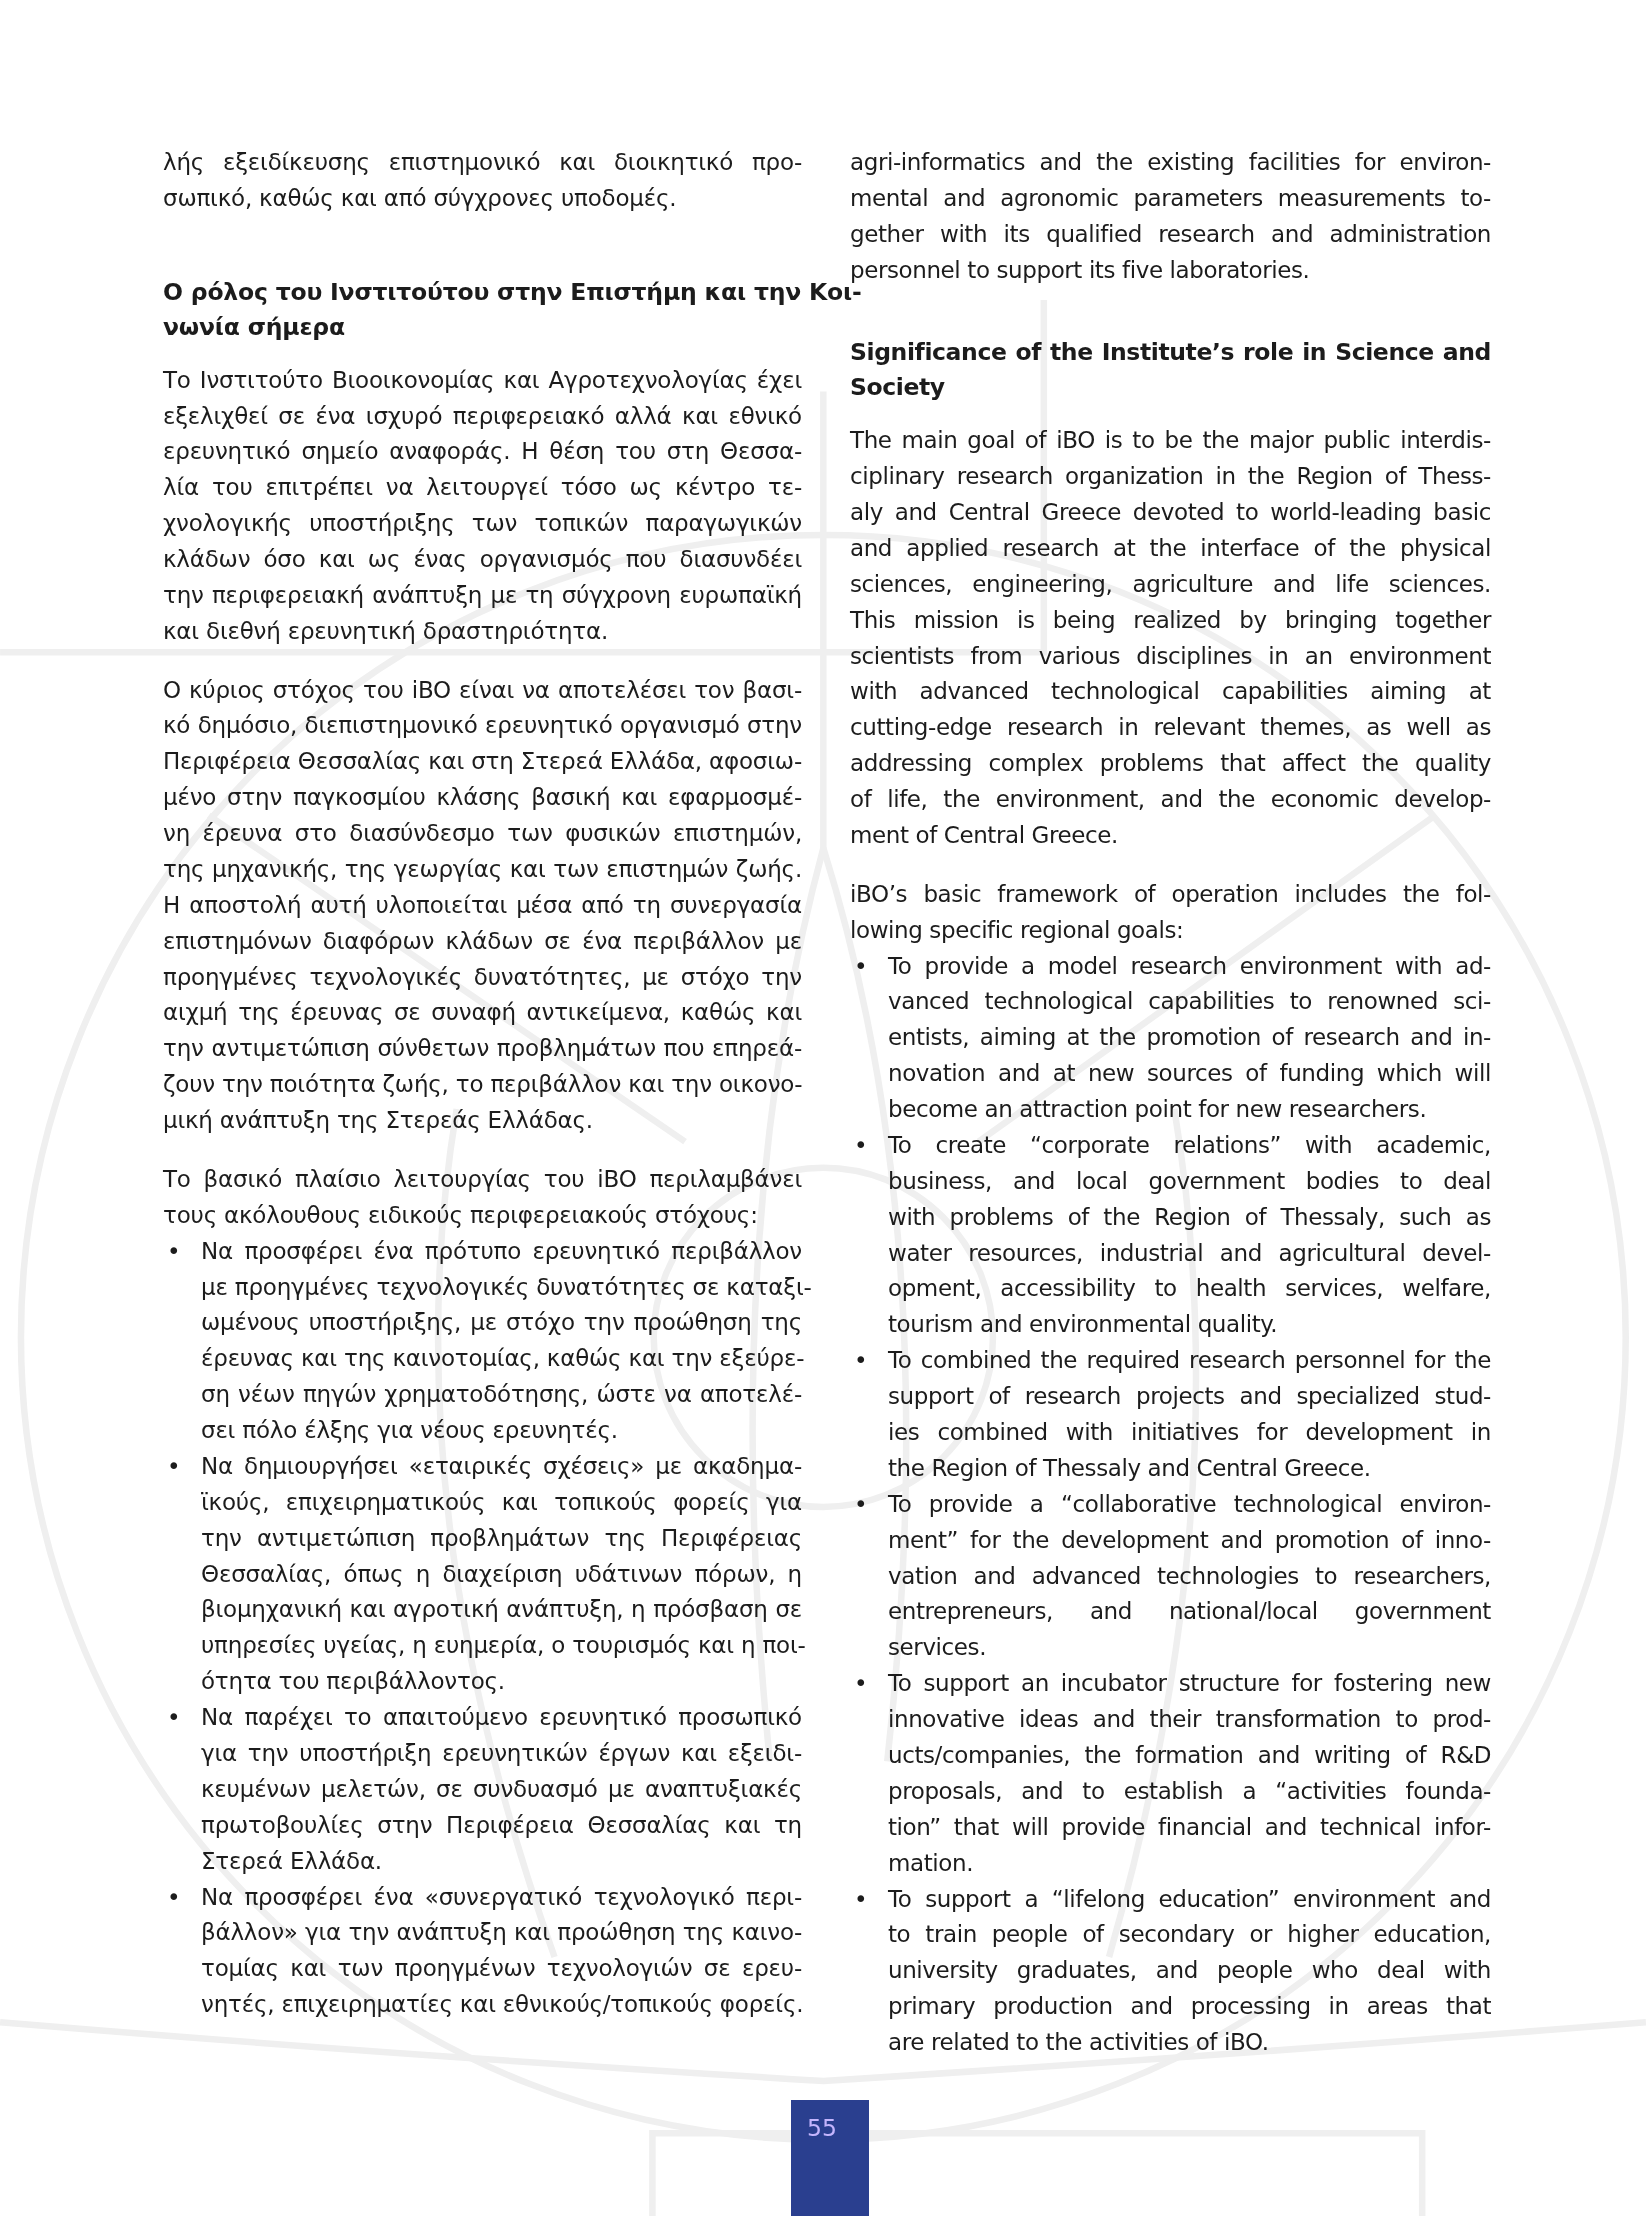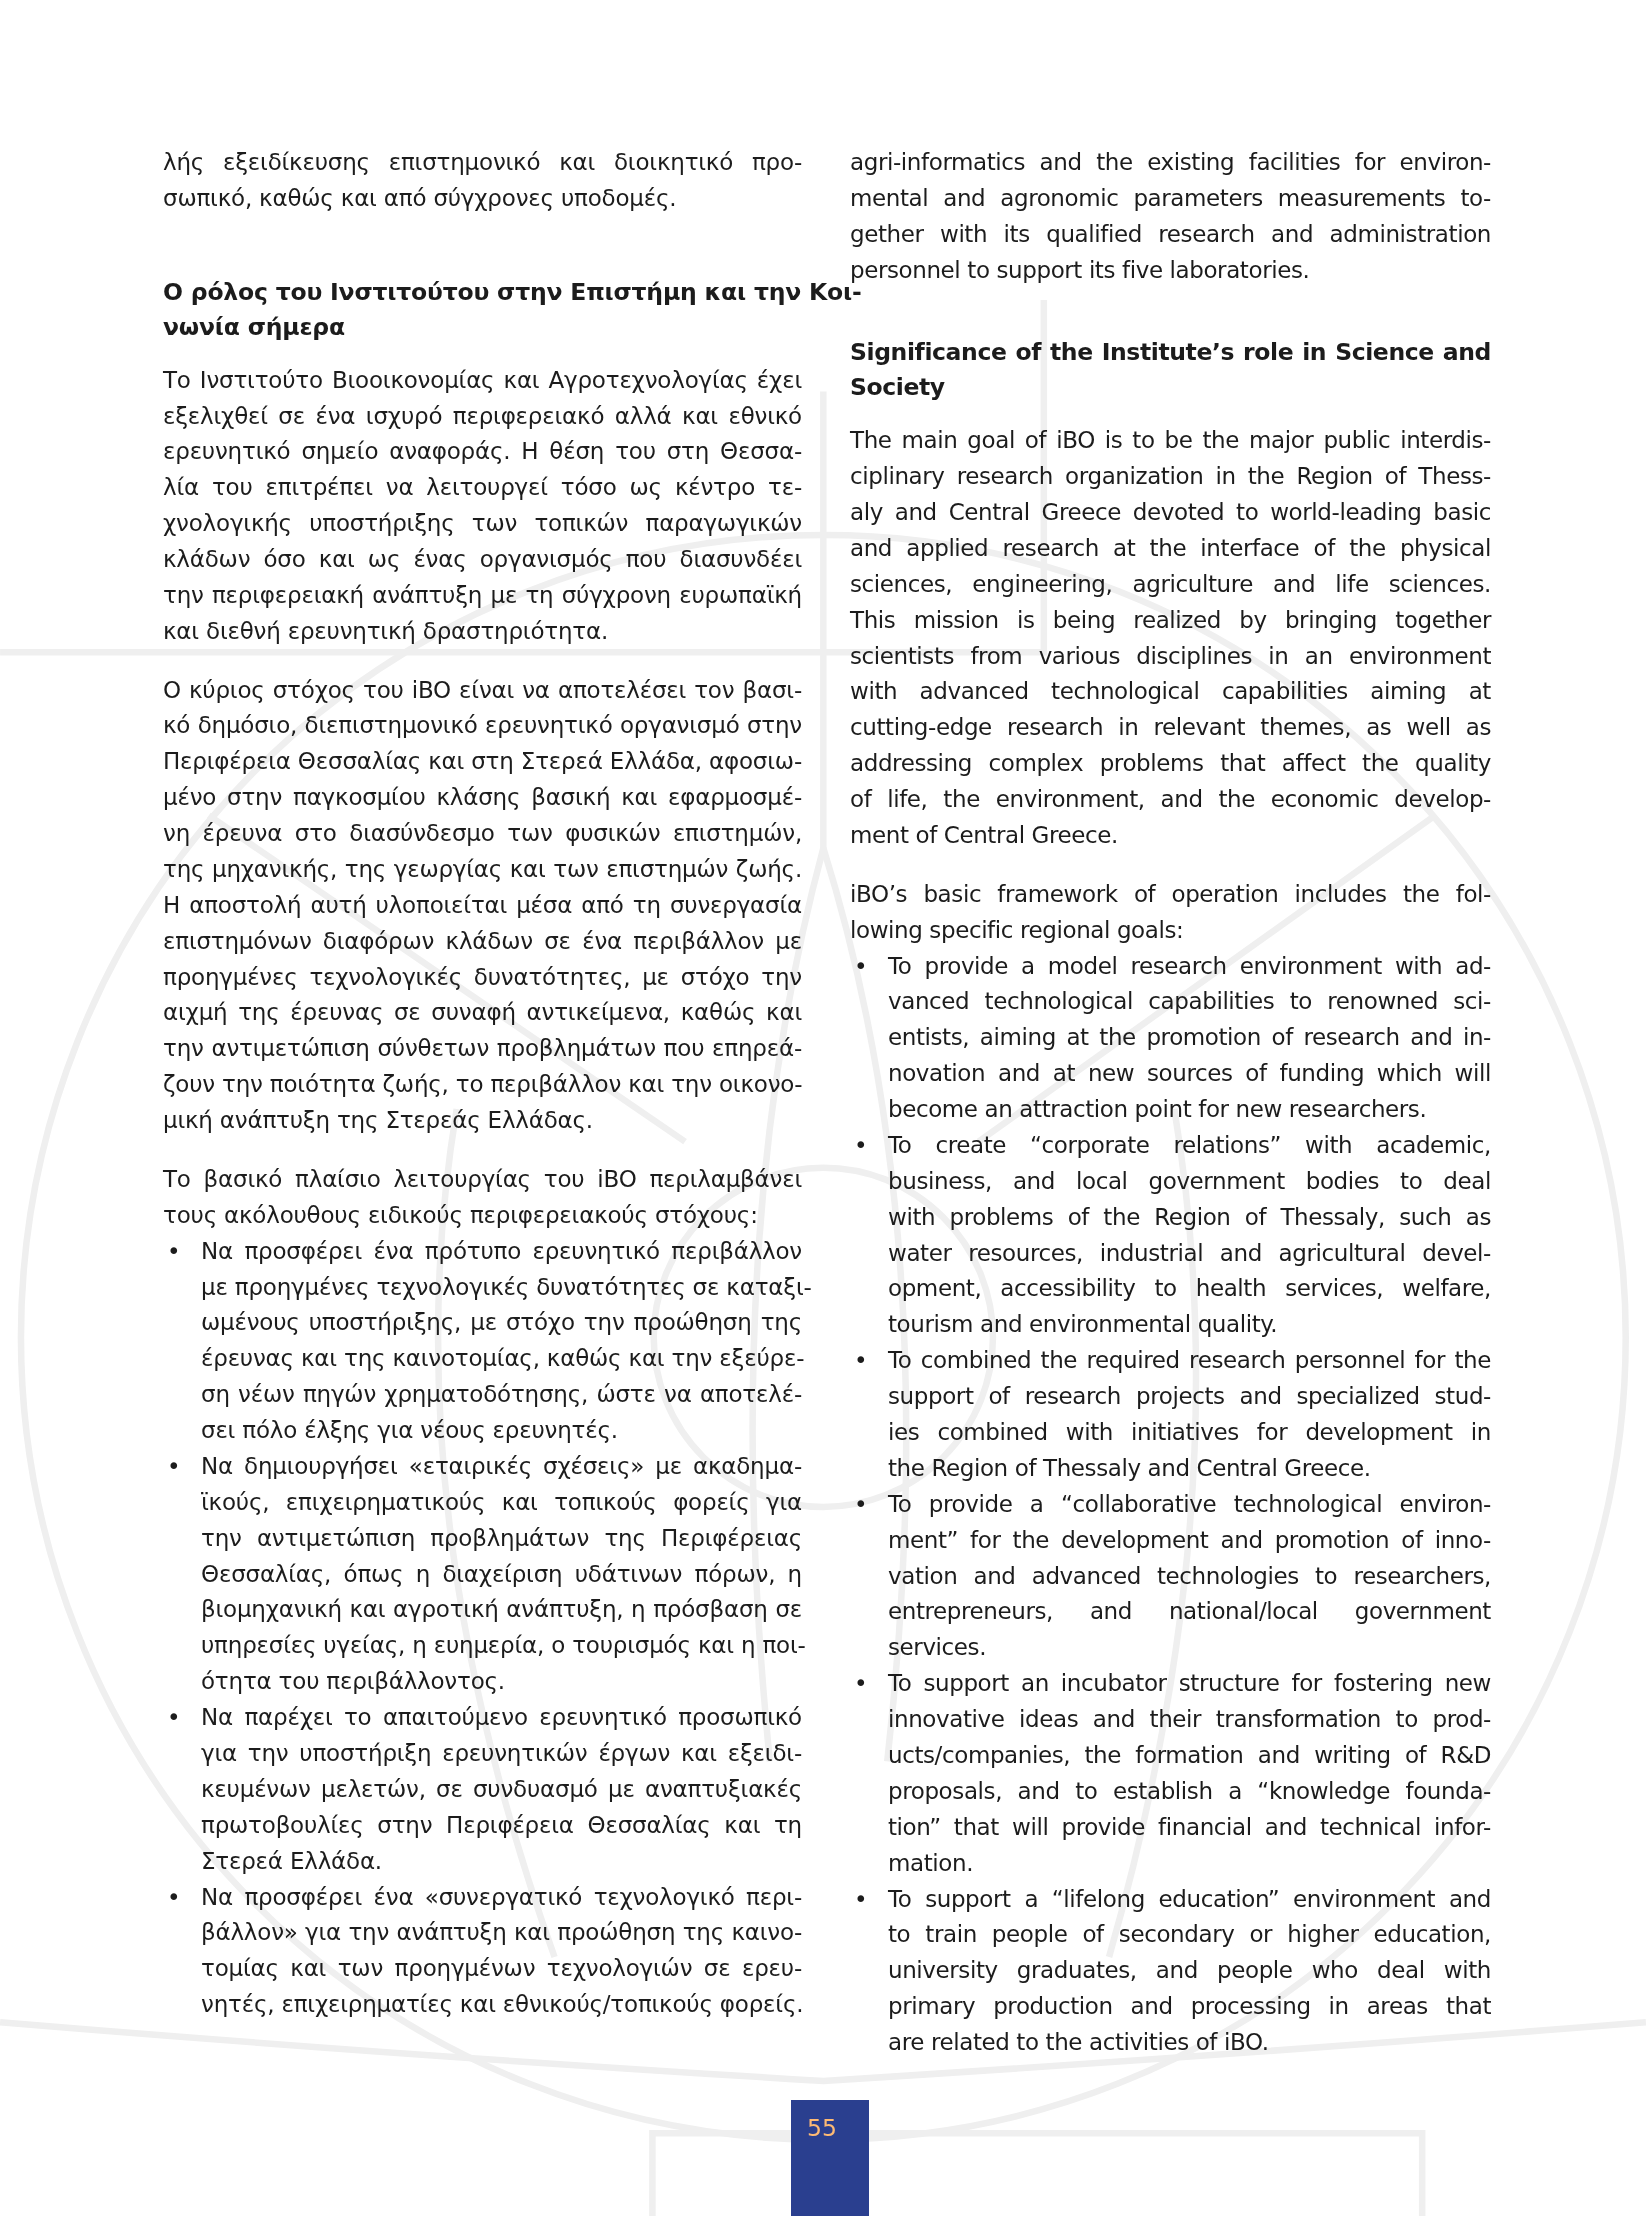--- a/index.html
+++ b/index.html
@@ -25,21 +25,21 @@
     position: absolute; left: 3.9px; height: 36px; line-height: 36px;
     font-size: 23px;
   }
   .right .line { letter-spacing: -0.4px; }
   .page-tab {
     position: absolute; left: 791px; top: 2100px; width: 78px; height: 117px;
     background: #2a3f8f; z-index: 2;
   }
   .page-num {
     position: absolute; left: 0; right: 16px; top: 14.4px; text-align: center;
-    color: #fdba74; font-size: 23.5px; font-family: "DejaVu Sans", sans-serif;
+    color: #c4b5fd; font-size: 23.5px; font-family: "DejaVu Sans", sans-serif;
   }
 </style>
 </head>
 <body>
 
 <svg class="watermark" viewBox="0 0 2523 3397" xmlns="http://www.w3.org/2000/svg">
   <g fill="none" stroke="#efefef" stroke-width="10">
     <circle cx="1262" cy="2050" r="1230"></circle>
     <path d="M1000 3397 L1000 3270 L2180 3270 L2180 3397"></path>
     <path d="M0 3100 Q 600 3150 1262 3190 Q 1900 3150 2523 3100"></path>
@@ -169,21 +169,21 @@
   <div class="line ind" style="top:1356px">To provide a “collaborative technological environ-</div>
   <div class="line ind" style="top:1392px">ment” for the development and promotion of inno-</div>
   <div class="line ind" style="top:1428px">vation and advanced technologies to researchers,</div>
   <div class="line ind" style="top:1463px">entrepreneurs, and national/local government</div>
   <div class="line ind last" style="top:1499px">services.</div>
 
   <div class="bullet" style="top:1535px">•</div>
   <div class="line ind" style="top:1535px">To support an incubator structure for fostering new</div>
   <div class="line ind" style="top:1571px">innovative ideas and their transformation to prod-</div>
   <div class="line ind" style="top:1607px">ucts/companies, the formation and writing of R&amp;D</div>
-  <div class="line ind" style="top:1643px">proposals, and to establish a “knowledge founda-</div>
+  <div class="line ind" style="top:1643px">proposals, and to establish a “activities founda-</div>
   <div class="line ind" style="top:1679px">tion” that will provide financial and technical infor-</div>
   <div class="line ind last" style="top:1715px">mation.</div>
 
   <div class="bullet" style="top:1751px">•</div>
   <div class="line ind" style="top:1751px">To support a “lifelong education” environment and</div>
   <div class="line ind" style="top:1786px">to train people of secondary or higher education,</div>
   <div class="line ind" style="top:1822px">university graduates, and people who deal with</div>
   <div class="line ind" style="top:1858px">primary production and processing in areas that</div>
   <div class="line ind last" style="top:1894px">are related to the activities of iBO.</div>
 </div>

